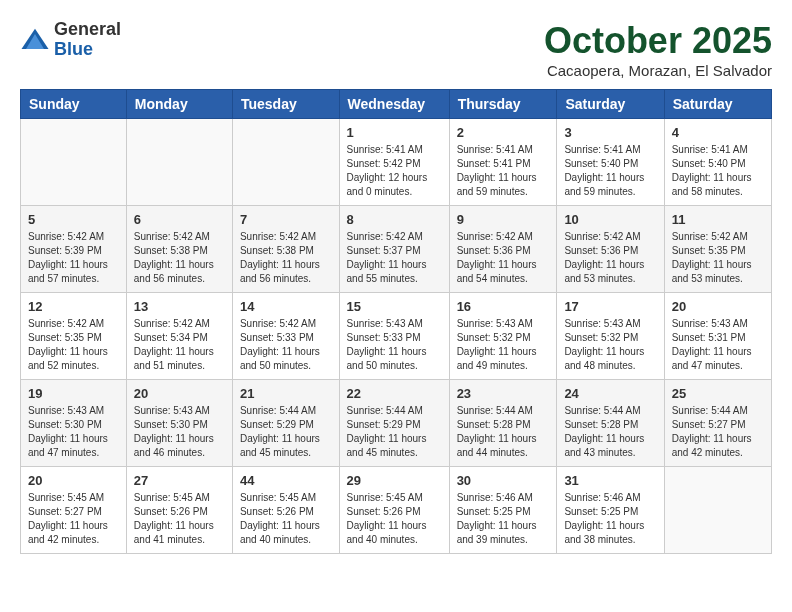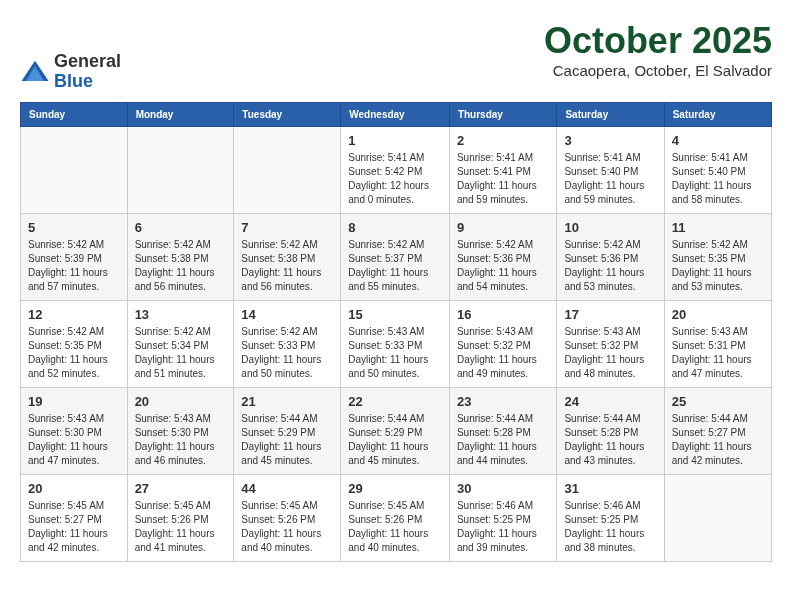--- a/index.html
+++ b/index.html
@@ -12,21 +12,20 @@
     }
     .header {
       display: flex;
       justify-content: space-between;
       align-items: flex-start;
       margin-bottom: 10px;
     }
     .logo {
       display: flex;
       align-items: center;
-      margin-top: 32px;
     }
     .logo-text {
       display: flex;
       flex-direction: column;
       font-size: 18px;
       font-weight: bold;
       line-height: 1.1;
     }
     .logo-general { color: #333; }
     .logo-blue { color: #1a5fa8; }
@@ -50,21 +49,21 @@
     .calendar {
       width: 100%;
       border-collapse: collapse;
       border: 1px solid #ccc;
     }
     .calendar th {
       background-color: #2a5faa;
       color: #fff;
       text-align: left;
       padding: 6px 8px;
-      font-size: 10px;
+      font-size: 14px;
       border: 1px solid #1e4d90;
     }
     .calendar td {
       vertical-align: top;
       padding: 6px 7px;
       border: 1px solid #ccc;
       width: 113px;
       min-height: 80px;
       font-size: 10.5px;
       color: #333;
@@ -99,21 +98,21 @@
       <polygon points="20,5 38,32 2,32" fill="#1a5fa8"></polygon>
       <polygon points="20,12 32,32 8,32" fill="#4a90d9"></polygon>
     </svg>
     <div class="logo-text">
       <span class="logo-general">General</span>
       <span class="logo-blue">Blue</span>
     </div>
   </div>
   <div class="title-block">
     <div class="month-title">October 2025</div>
-    <div class="location">Cacaopera, October, El Salvador</div>
+    <div class="location">Cacaopera, Morazan, El Salvador</div>
   </div>
 </div>
 
 <table class="calendar">
   <thead>
     <tr>
     <th>Sunday</th>
         <th>Monday</th>
         <th>Tuesday</th>
         <th>Wednesday</th>

